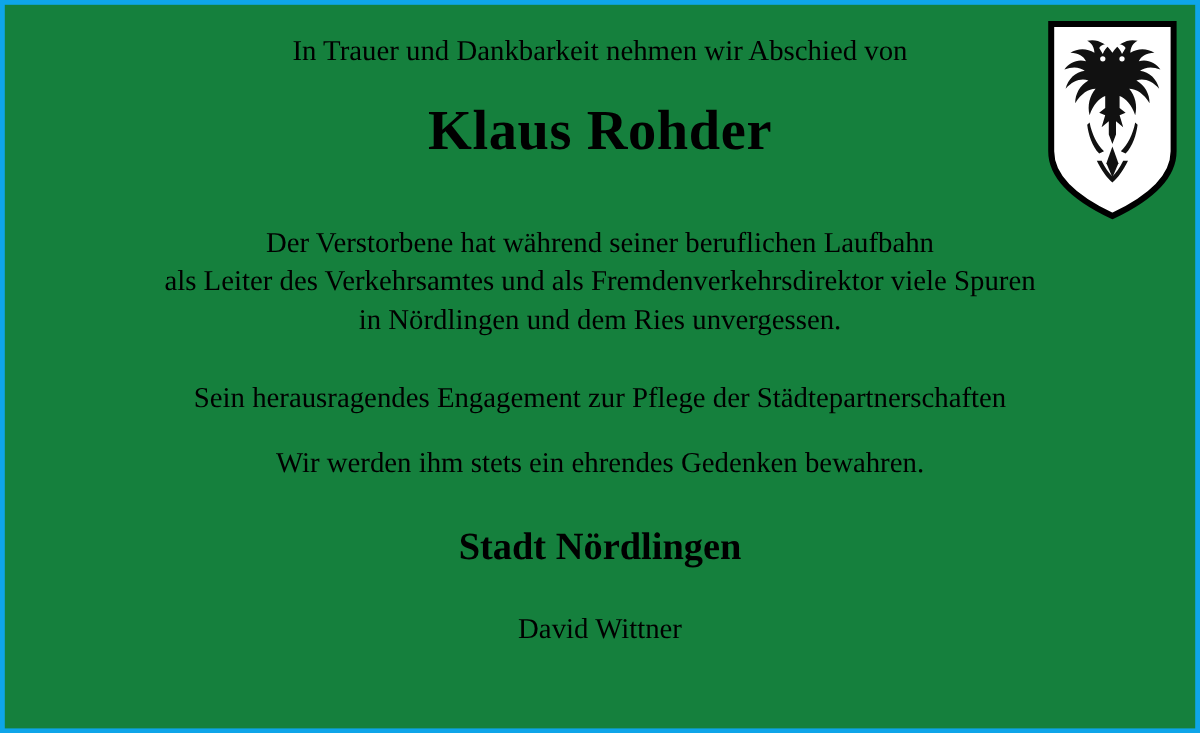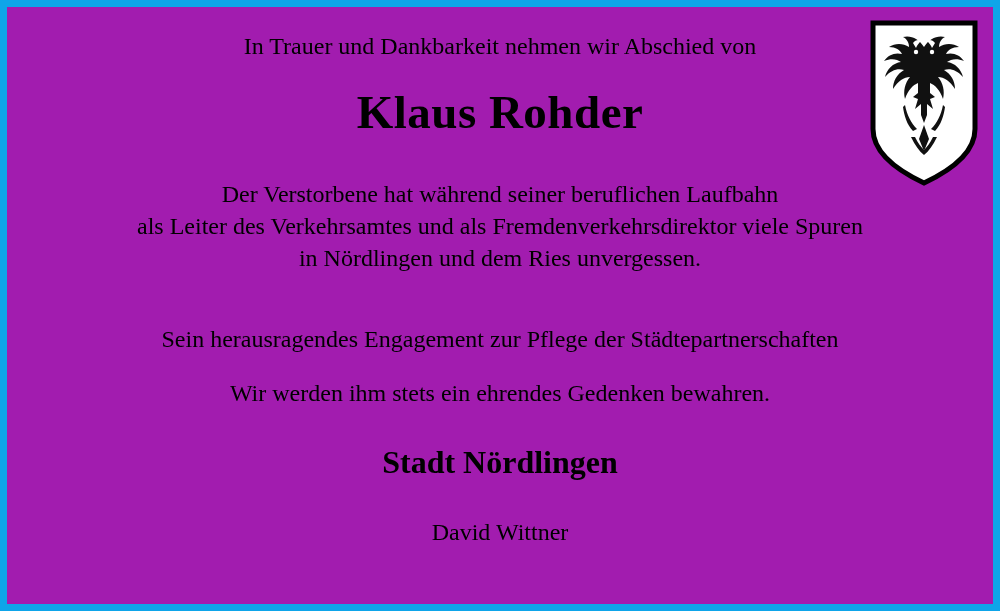--- a/index.html
+++ b/index.html
@@ -8,22 +8,22 @@
     background: #ffffff;
   }
   body {
     font-family: "Liberation Serif", serif;
   }
   .obituary {
     position: relative;
     width: 1000px;
     height: 611px;
     box-sizing: border-box;
-    background: #a21caf;
-    border: 7px solid #0ea5e9;
+    background: #15803d;
+    border: 4px solid #0ea5e9;
     overflow: hidden;
   }
   .inner {
     position: relative;
     width: 100%;
     height: 100%;
     box-sizing: border-box;
     padding: 18px 28px 10px 28px;
     text-align: center;
     color: #000000;
@@ -41,24 +41,24 @@
     margin-top: 26px;
   }
   .subtitle {
     font-size: 22px;
     line-height: 1.25;
     margin-top: 16px;
   }
   .para {
     font-size: 24px;
     line-height: 1.35;
-    margin-top: 39px;
+    margin-top: 51px;
   }
   .para.second {
-    margin-top: 48px;
+    margin-top: 32px;
   }
   .para.third {
     margin-top: 22px;
   }
   .city {
     font-size: 32px;
     font-weight: bold;
     margin-top: 34px;
   }
   .person {

